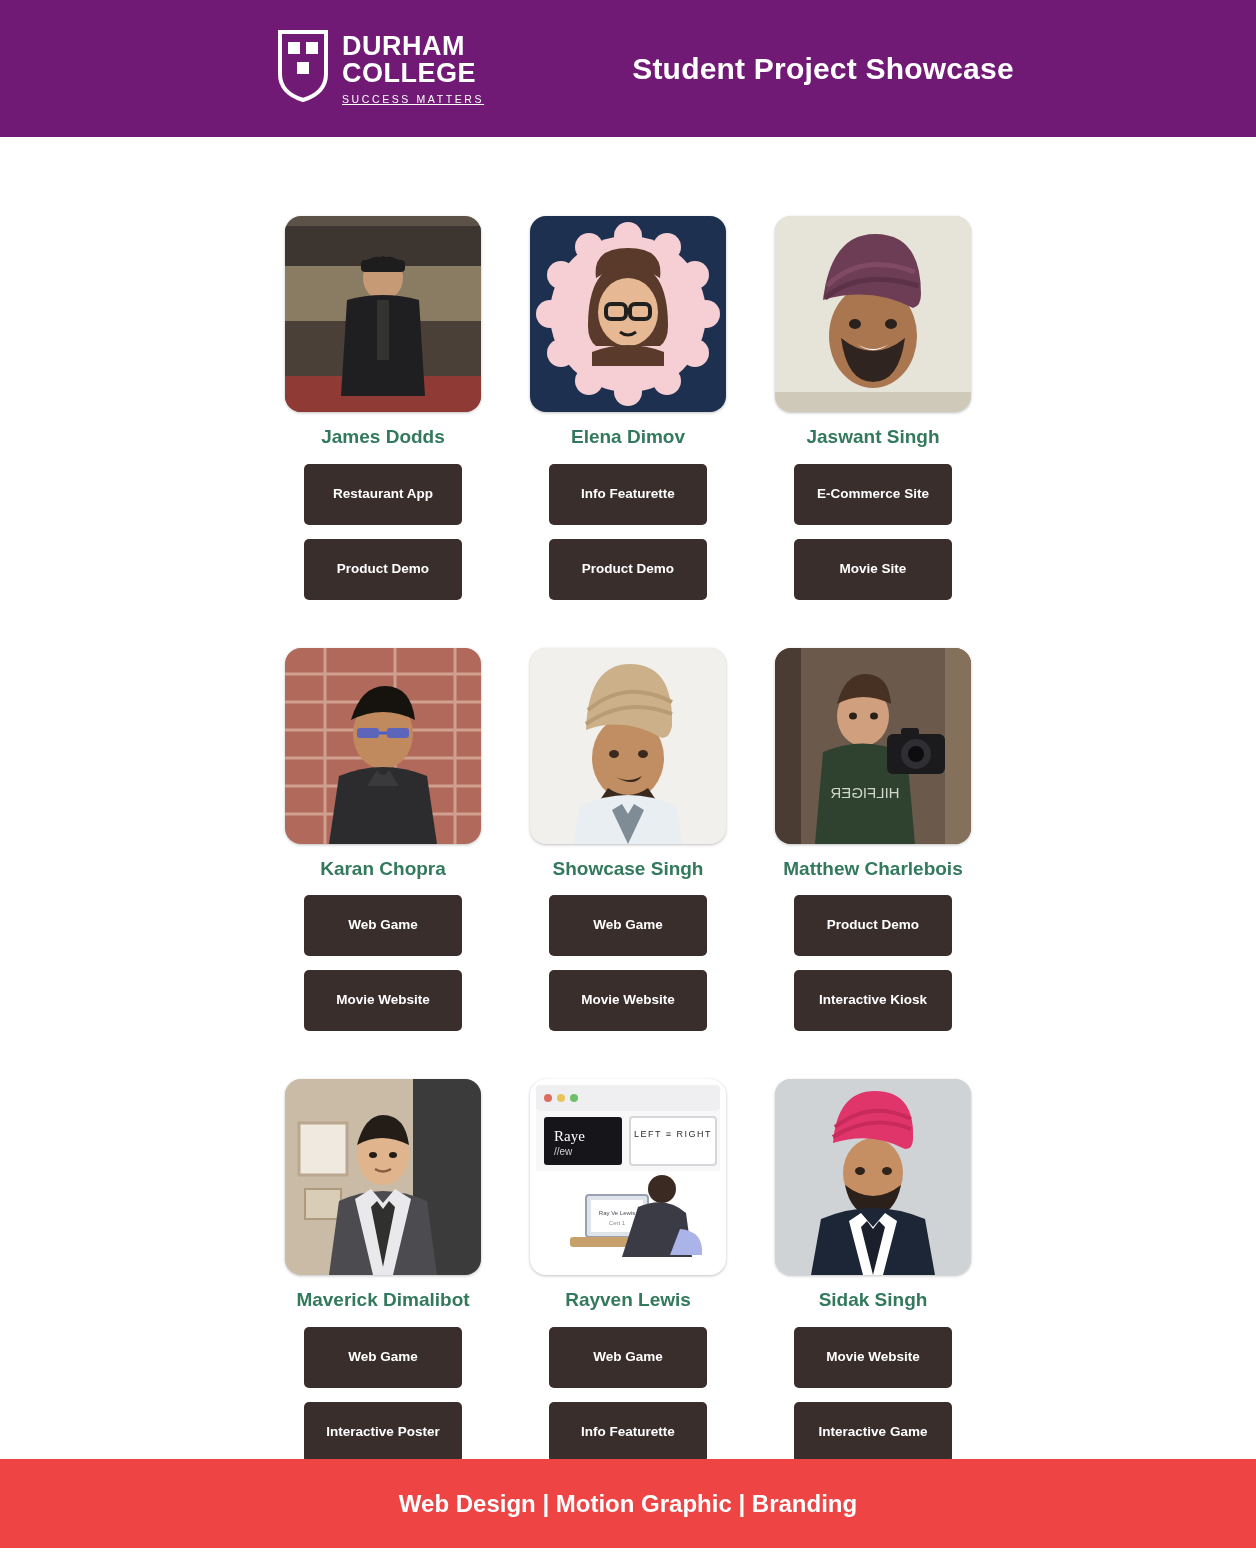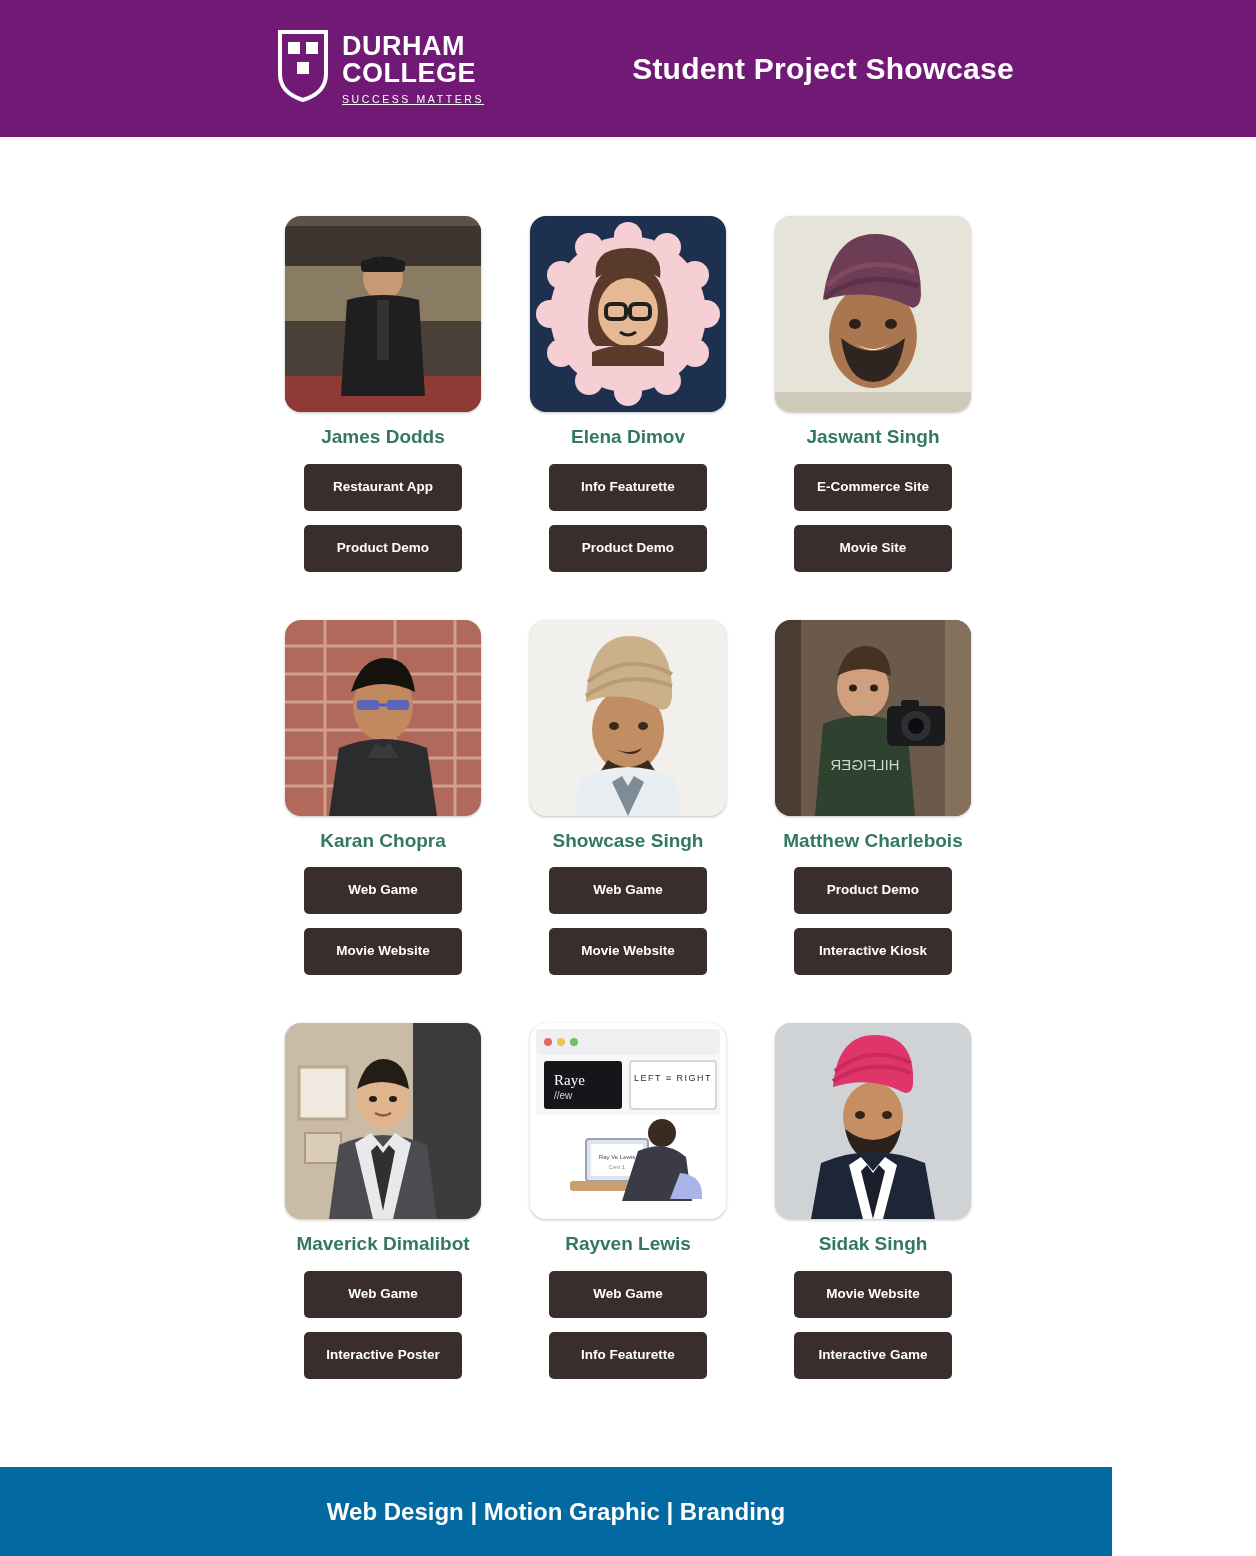--- a/index.html
+++ b/index.html
@@ -113,33 +113,33 @@
     border: none;
     border-radius: 5px;
     font-family: "Liberation Sans", sans-serif;
     font-size: 13.5px;
     font-weight: bold;
     line-height: 1.25;
     display: flex;
     align-items: center;
     justify-content: center;
     text-align: center;
-    padding: 15px 8px;
+    padding: 22px 8px;
     cursor: pointer;
   }
   .proj-btn + .proj-btn { margin-top: 14px; }
 
   
   .site-footer {
     position: absolute;
     left: 0;
-    bottom: 0;
-    width: 1112px;
+    bottom: 8px;
+    width: 1256px;
     height: 89px;
-    background: #0369a1;
+    background: #ef4444;
     display: flex;
     align-items: center;
     justify-content: center;
   }
   .footer-text {
     color: #ffffff;
     font-size: 24px;
     font-weight: bold;
   }
 

